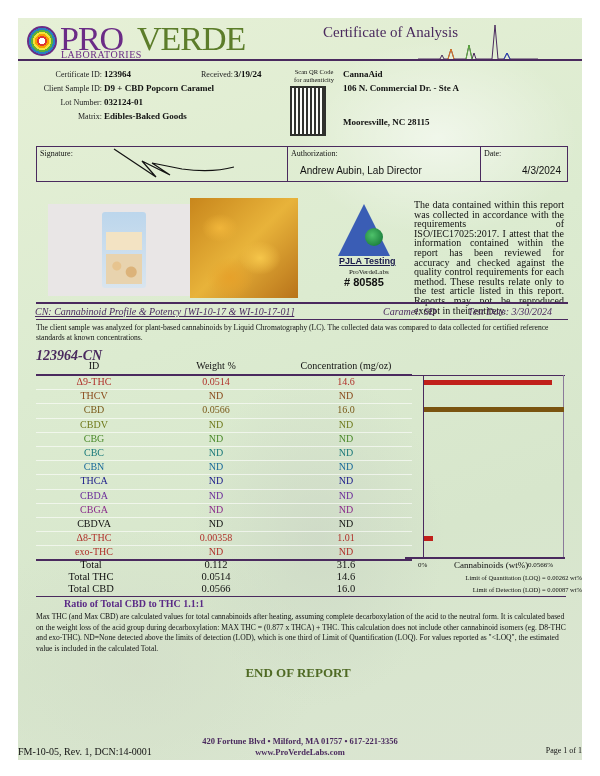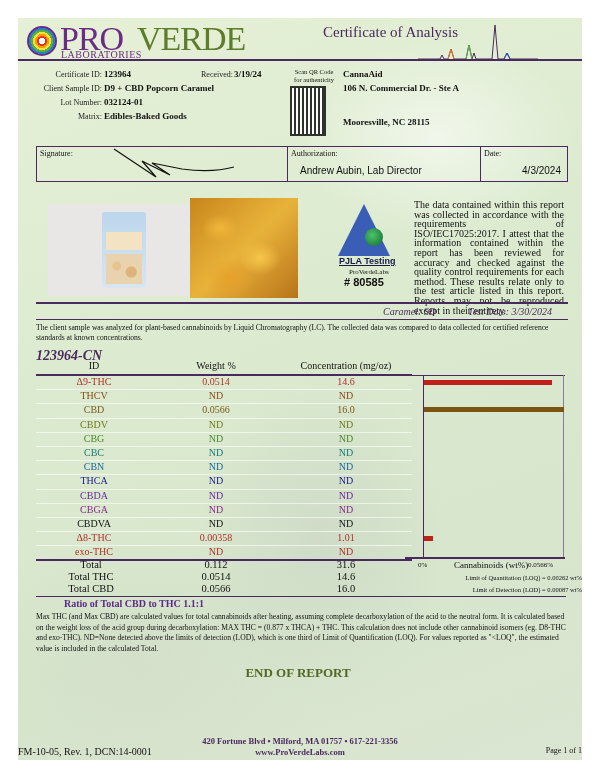--- a/index.html
+++ b/index.html
@@ -152,20 +152,21 @@
 
   <div class="pjla-tri"></div>
   <div class="pjla-globe"></div>
   <div class="pjla-t1">PJLA Testing</div>
   <div class="pjla-t2">ProVerdeLabs</div>
   <div class="pjla-t3"># 80585</div>
   <div class="attest">The data contained within this report was collected in accordance with the requirements of ISO/IEC17025:2017.  I attest that the information contained within the report has been reviewed for accuracy and checked against the quality control requirements for each method.  These results relate only to the test article listed in this report.  Reports may not be reproduced except in their entirety.</div>
 
   <div class="purple-line" style="left:18px;top:284px;width:532px;"></div>
 
+  <div class="sec-title"><u>CN: Cannabinoid Profile &amp; Potency [WI-10-17 &amp; WI-10-17-01]</u></div>
   <div class="abs" style="left:365px;top:288px;font-size:10px;font-style:italic;color:#4a2a5e;">Caramel: SD</div>
   <div class="abs" style="left:450px;top:288px;font-size:10px;font-style:italic;color:#4a2a5e;">Test Date: 3/30/2024</div>
   <div class="purple-line" style="left:18px;top:301px;width:532px;height:1px;"></div>
   <div class="desc">The client sample was analyzed for plant-based cannabinoids by Liquid Chromatography (LC).  The collected data was compared to data collected for certified reference standards at known concentrations.</div>
   <div class="sample-id">123964-CN</div>
 
   <div class="tbl">
     <div class="hdr">
       <span class="c1">ID</span>
       <span class="c2">Weight %</span>

